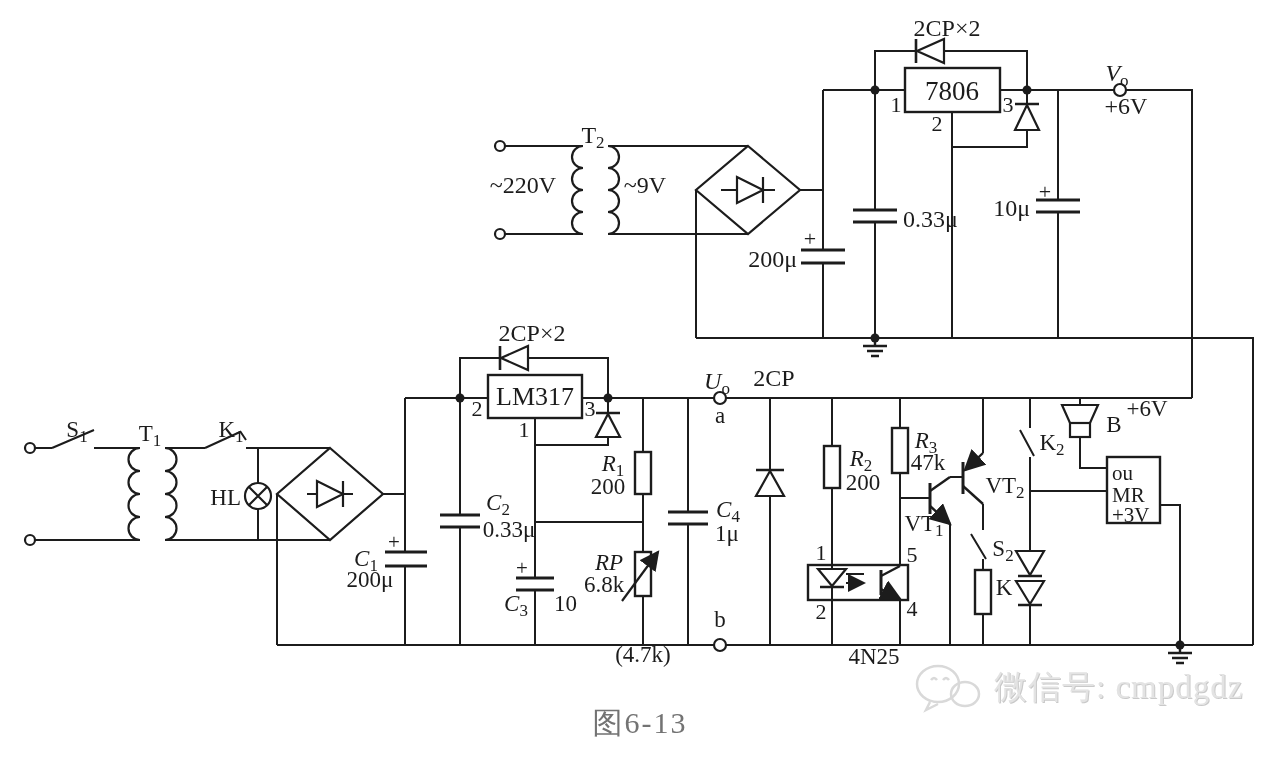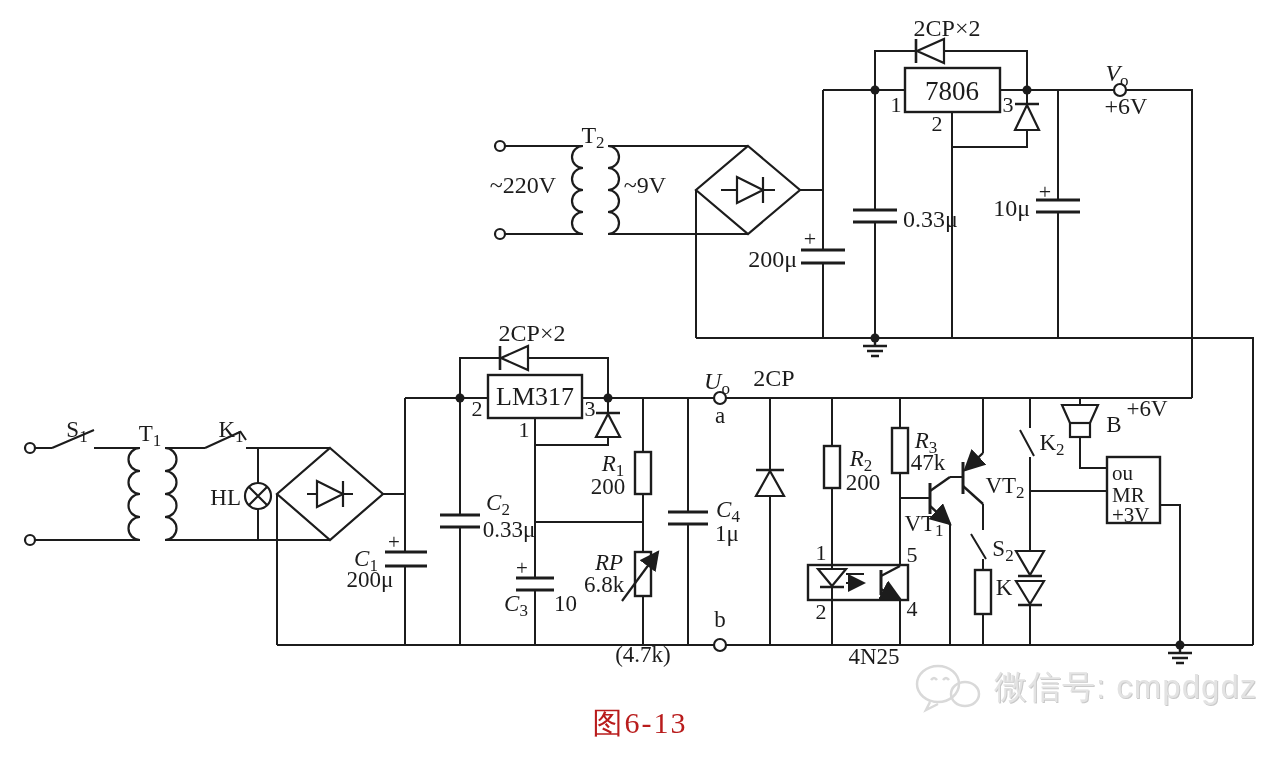--- a/index.html
+++ b/index.html
@@ -1,23 +1,23 @@
 <!DOCTYPE html>
 <html><head>
 <meta charset="utf-8">
 <style>
   html,body{margin:0;padding:0;background:#ffffff;}
   .stage{position:relative;width:1280px;height:761px;background:#ffffff;overflow:hidden;
          font-family:"Liberation Serif","DejaVu Serif",serif;}
   svg text{font-family:"Liberation Serif","DejaVu Serif",serif;fill:#1c1c1c;}
   .caption{position:absolute;left:0;top:703px;width:100%;display:flex;justify-content:center;gap:26px;
-           font-size:30px;color:#b91c1c;letter-spacing:2px;align-items:flex-end;}
+           font-size:30px;color:#737373;letter-spacing:2px;align-items:flex-end;}
   .watermark{position:absolute;left:912px;top:660px;display:flex;align-items:center;gap:10px;}
   .watermark .wm-text{font-size:33px;color:#e3e3e3;text-shadow:1px 1px 0 #c9c9c9, -1px -1px 0 #ffffff;
-                      font-family:Liberation Sans, sans-serif;letter-spacing:1px;}
+                      font-family:Liberation Serif, serif;letter-spacing:1px;}
 </style>
 </head>
 <body>
 
 <div class="stage">
 
 <svg id="schem" width="1280" height="761" viewBox="0 0 1280 761" xmlns="http://www.w3.org/2000/svg">
   <defs>
     <marker id="arr" markerWidth="9" markerHeight="9" refX="8" refY="4.5" orient="auto">
       <path d="M0,0 L9,4.5 L0,9 Z" fill="#1c1c1c"></path>

